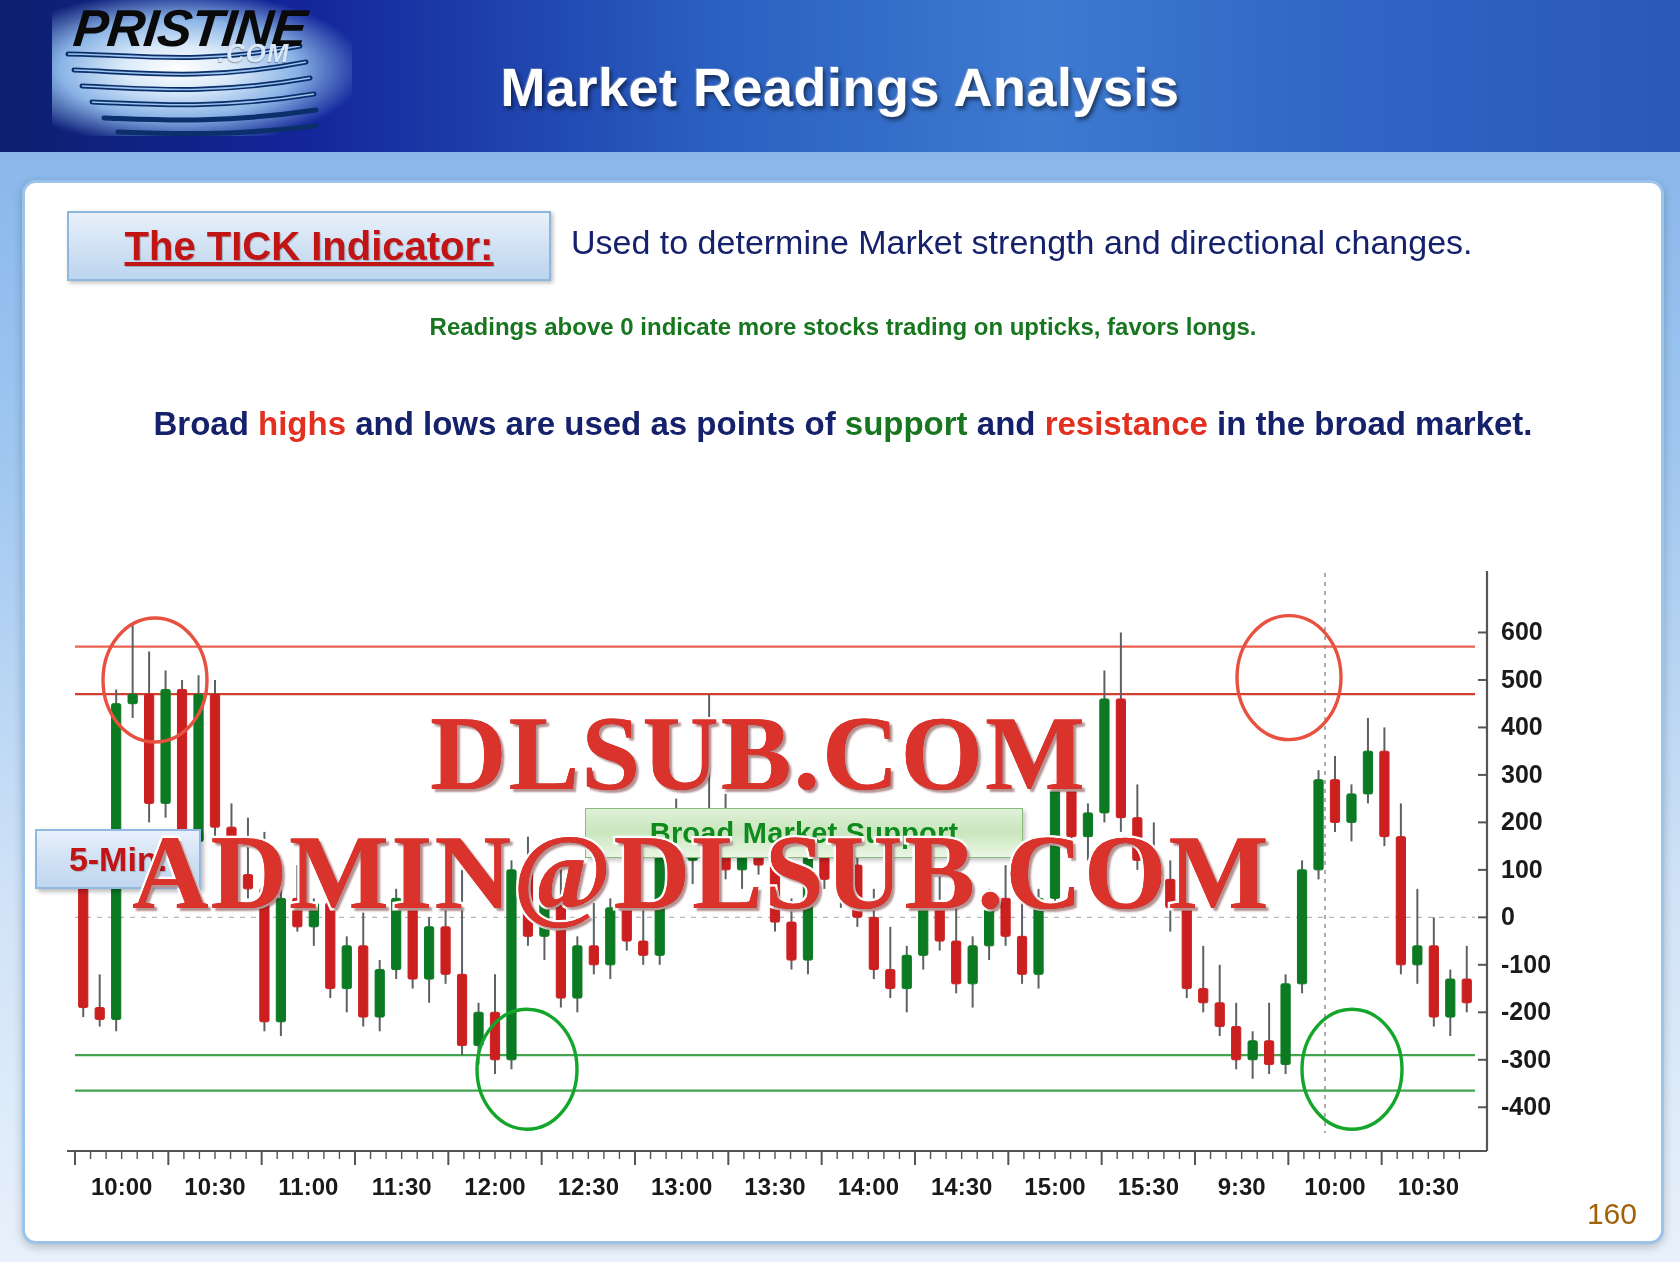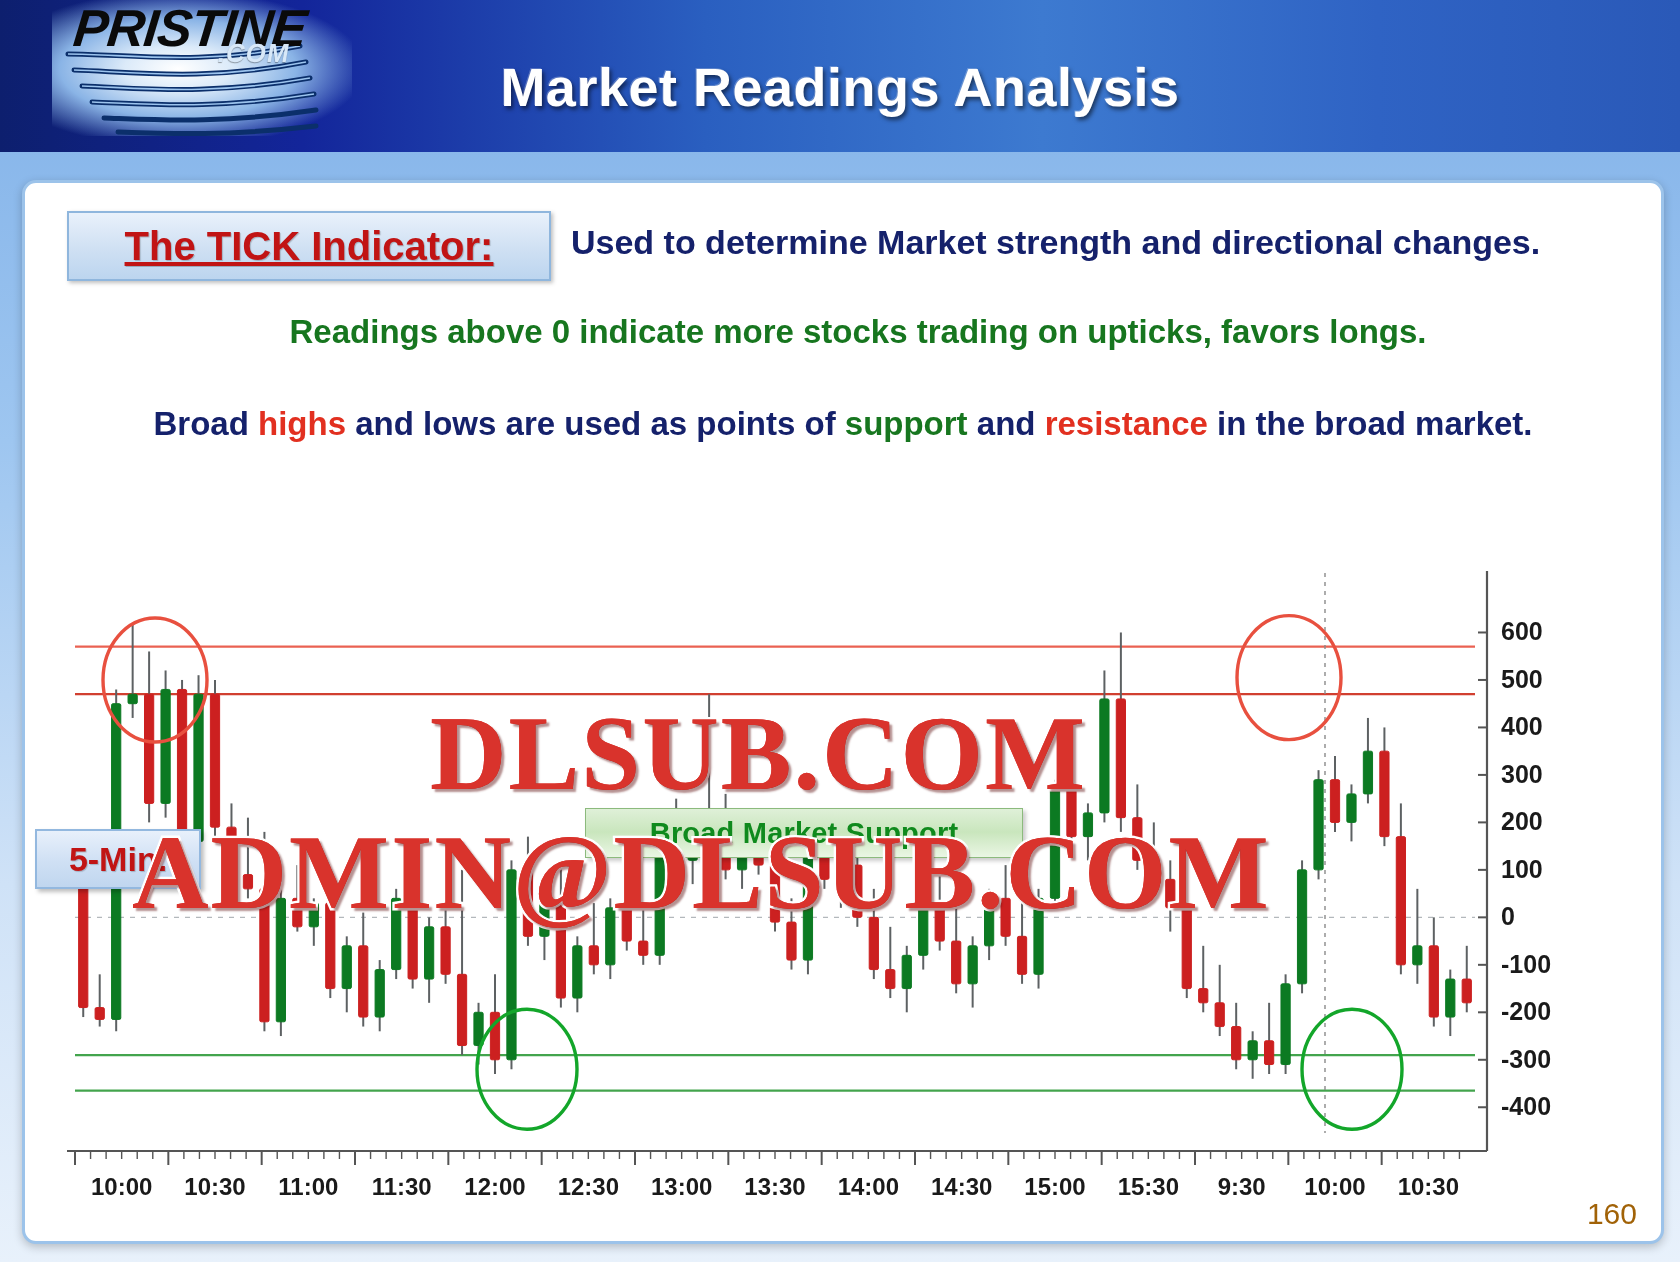--- a/index.html
+++ b/index.html
@@ -30,25 +30,25 @@
   .card{position:absolute;left:22px;top:180px;width:1636px;height:1058px;
         background:#ffffff;border:3px solid #9cc3ea;border-radius:14px;
         box-shadow:0 3px 10px rgba(0,0,0,.22);overflow:hidden;}
 
   .tickbox{position:absolute;left:42px;top:28px;width:480px;height:66px;
            background:linear-gradient(180deg,#e9f1fb 0%,#cfe0f3 55%,#bcd5ef 100%);
            border:2px solid #8fb6dd;box-shadow:2px 2px 4px rgba(0,0,0,.25);
            display:flex;align-items:center;justify-content:center;}
   .tickbox span{font-size:40px;font-weight:bold;color:#c11414;
                 text-decoration:underline;text-shadow:1px 1px 1px rgba(0,0,0,.22);}
-  .tick-desc{position:absolute;left:546px;top:40px;font-size:34px;font-weight:bold;color:#15216b;
+  .tick-desc{position:absolute;left:546px;top:40px;font-size:34px;font-weight:normal;color:#15216b;
              white-space:nowrap;}
 
   .line2{position:absolute;left:0;top:130px;width:1636px;text-align:center;
-         font-size:33px;font-weight:bold;color:#17761f;padding-left:15px;}
+         font-size:24px;font-weight:bold;color:#17761f;}
   .line3{position:absolute;left:0;top:222px;width:1636px;text-align:center;
          font-size:33px;font-weight:bold;color:#15216b;}
   .line3 .hi{color:#e23020;}
   .line3 .sup{color:#17761f;}
   .line4{position:absolute;left:0;top:314px;width:1636px;text-align:center;
          font-size:33px;font-weight:bold;color:#e23020;}
 
   
   .chart{position:absolute;left:22px;top:388px;width:1592px;height:660px;}
   .chart svg{display:block;}

